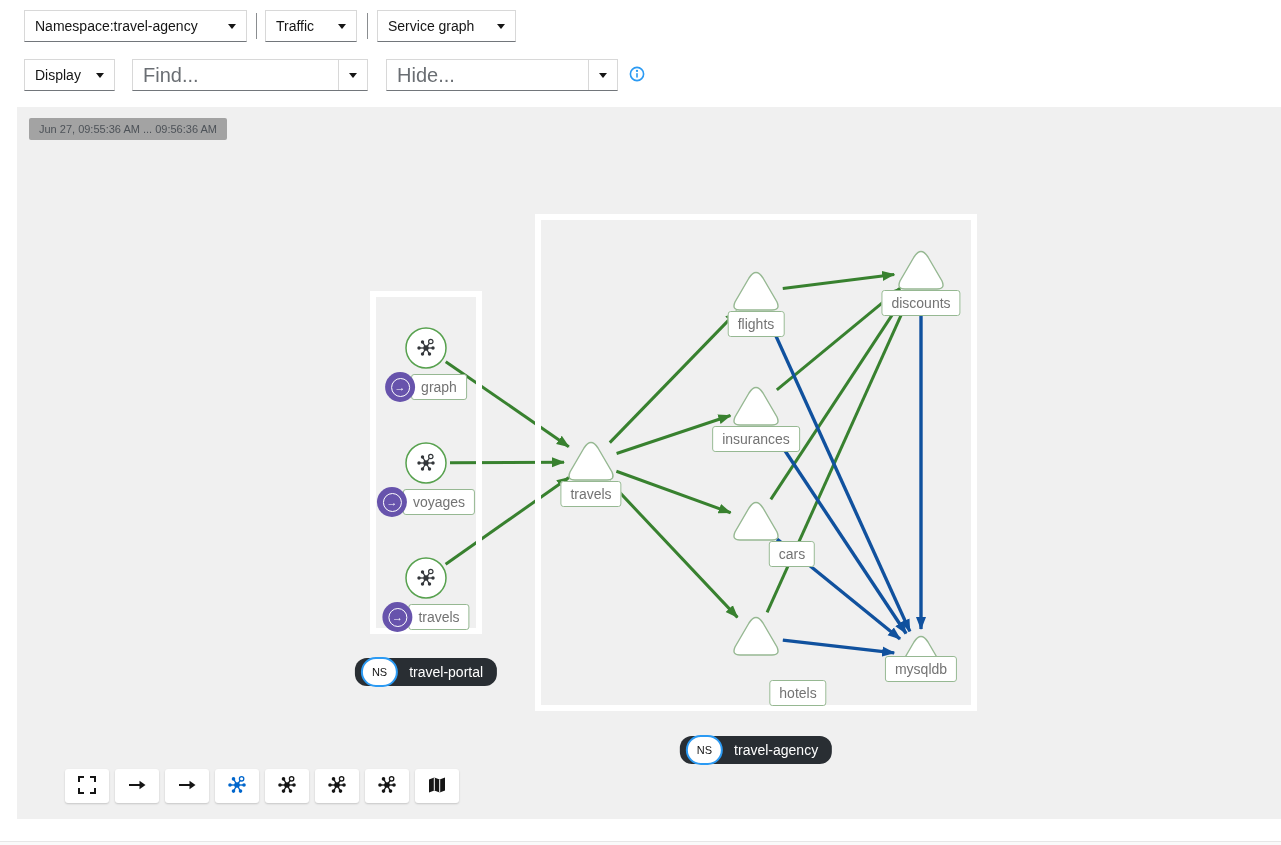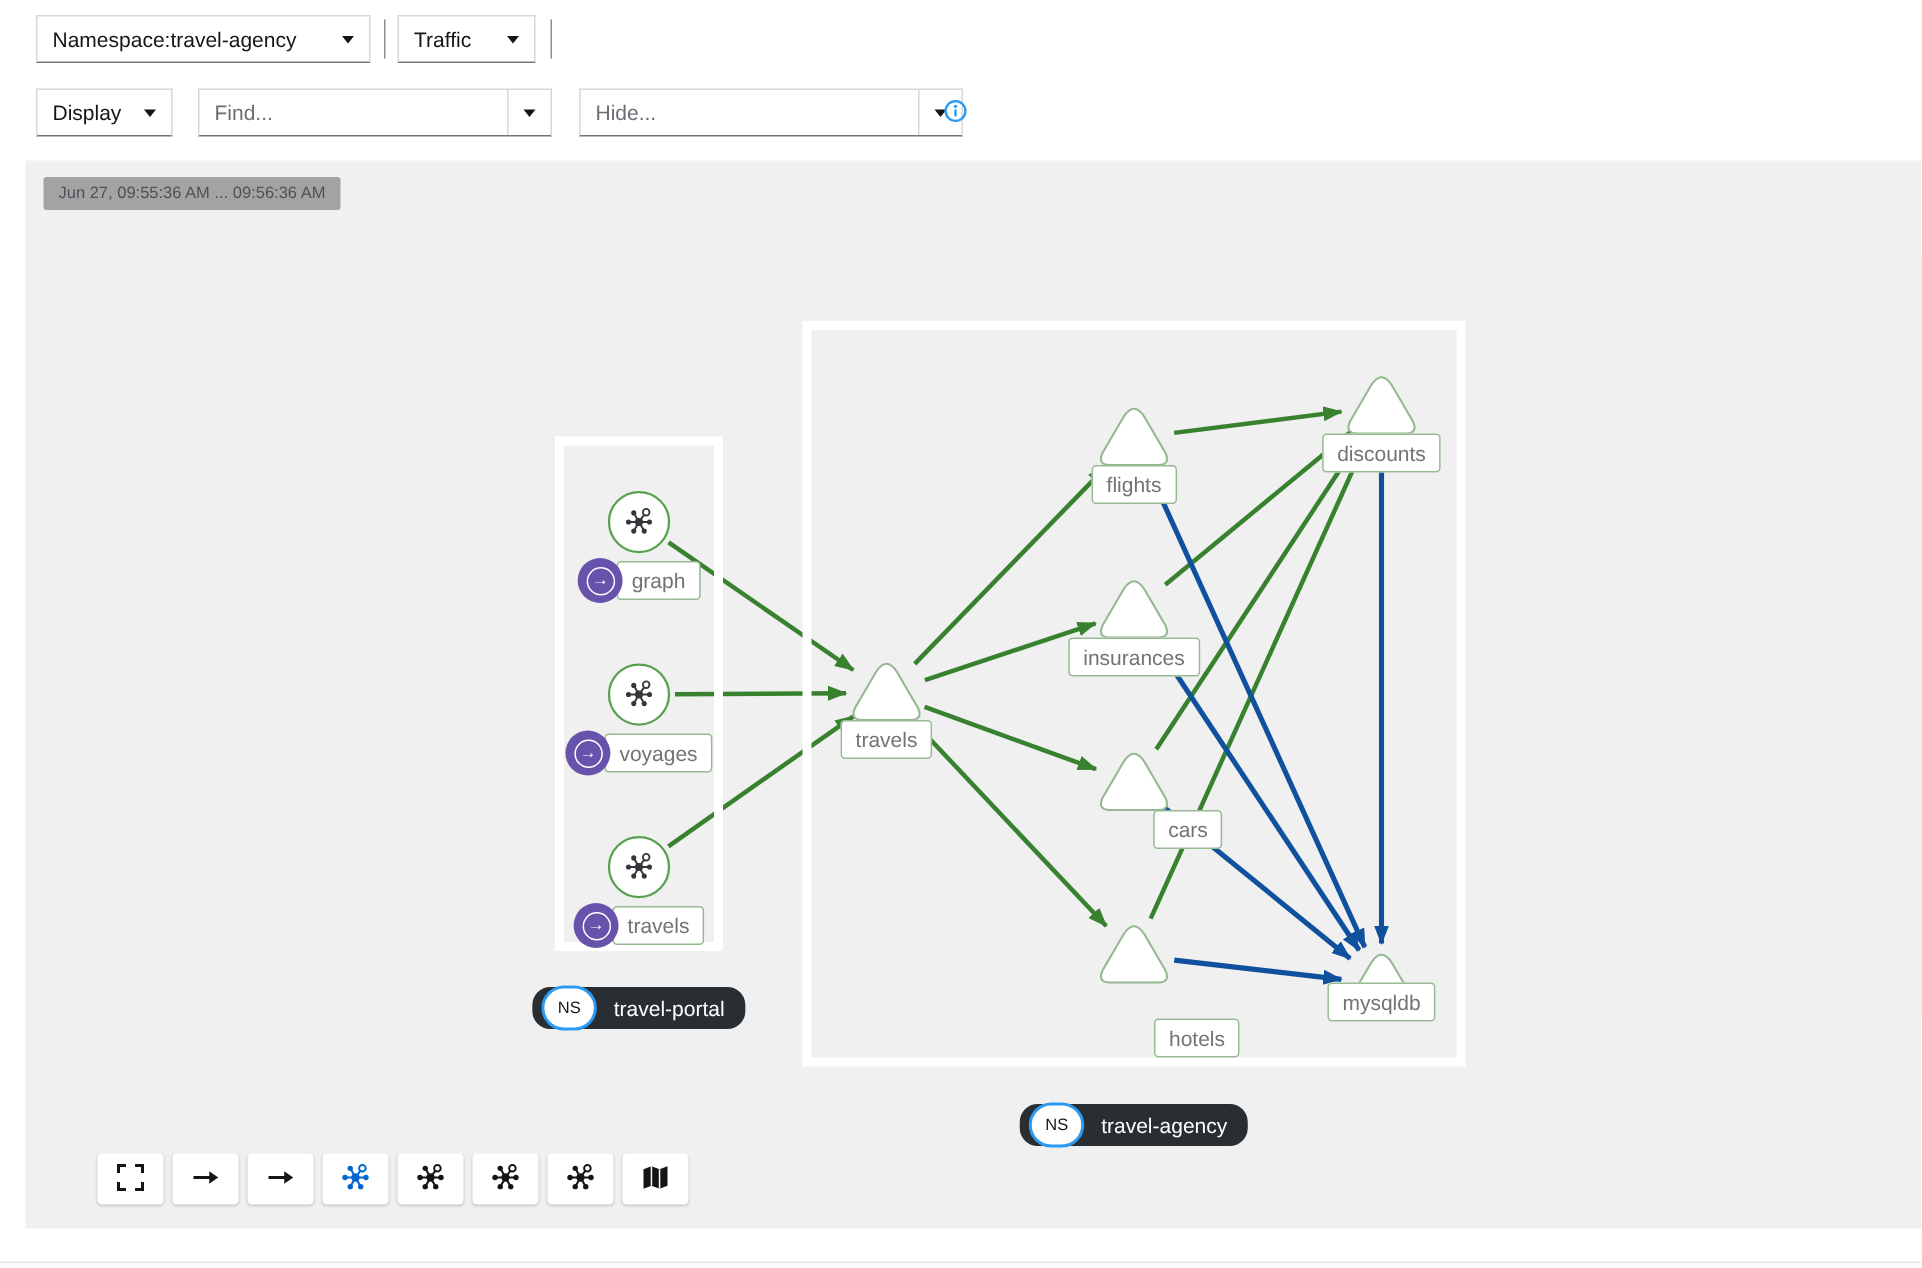--- a/index.html
+++ b/index.html
@@ -9,21 +9,21 @@
   
   .header { position:relative; width:1281px; height:107px; background:#fff; }
   .ctl { position:absolute; height:32px; background:#fff; display:flex; align-items:center;
     border:1px solid #d8d8d8; border-bottom:1px solid #72767b; font-size:14px; cursor:pointer; }
   .ctl .pad { padding:0 10px; display:flex; align-items:center; gap:0; width:100%; }
   .caret { width:0; height:0; border-left:4.5px solid transparent; border-right:4.5px solid transparent;
     border-top:5px solid #151515; display:inline-block; flex:none; }
   .vsep { position:absolute; width:1px; height:26px; background:#8a8d90; }
   .input-wrap { position:absolute; height:32px; display:flex; background:#fff;
     border:1px solid #d8d8d8; border-bottom:1px solid #72767b; }
-  .input-wrap input { flex:1; border:none; outline:none; font-size:14px; padding:0 10px;
+  .input-wrap input { flex:1; border:none; outline:none; font-size:20px; padding:0 10px;
     font-family:"Liberation Sans", sans-serif; color:#151515; min-width:0; background:transparent; }
   .input-wrap input::placeholder { color:#6a6e73; }
   .caret-cell { width:29px; border-left:1px solid #d8d8d8; display:flex; align-items:center;
     justify-content:center; cursor:pointer; }
   .info-btn { position:absolute; width:16px; height:16px; cursor:pointer; }
 
   
   .graph-area { position:relative; margin-left:17px; width:1264px; height:712px; background:#f0f0f0; }
   #graph-svg { position:absolute; left:0; top:0; }
   .time-badge { position:absolute; left:12px; top:11px; background:#a3a3a3; color:#4d5258;
@@ -65,35 +65,42 @@
   </div>
   <div class="vsep" style="left:256px; top:13px;"></div>
   <div class="ctl" style="left:265px; top:10px; width:92px;">
     <span class="pad">
       <span>Traffic</span>
       <span style="flex:1"></span>
       <span class="caret"></span>
     </span>
   </div>
   <div class="vsep" style="left:367px; top:13px;"></div>
+  <div class="ctl" style="left:377px; top:10px; width:139px;">
+    <span class="pad">
+      <span>Service graph</span>
+      <span style="flex:1"></span>
+      <span class="caret"></span>
+    </span>
+  </div>
 
   <div class="ctl" style="left:24px; top:59px; width:91px;">
     <span class="pad">
       <span>Display</span>
       <span style="flex:1"></span>
       <span class="caret"></span>
     </span>
   </div>
   <div class="input-wrap" style="left:132px; top:59px; width:236px;">
     <input type="text" placeholder="Find..." style="">
     <span class="caret-cell">
       <span class="caret"></span>
     </span>
   </div>
-  <div class="input-wrap" style="left:386px; top:59px; width:256px;">
+  <div class="input-wrap" style="left:386px; top:59px; width:232px;">
     <input type="text" placeholder="Hide..." style="">
     <span class="caret-cell">
       <span class="caret"></span>
     </span>
   </div>
   <span class="info-btn" style="left:629px; top:66px;">
     <svg width="16" height="16" viewBox="0 0 16 16">
       <circle cx="8" cy="8" r="6.6" fill="none" stroke="#2b9af3" stroke-width="1.6"></circle>
       <circle cx="8" cy="4.9" r="1.15" fill="#2b9af3"></circle>
       <rect x="7.2" y="6.9" width="1.6" height="4.8" rx="0.8" fill="#2b9af3"></rect>

